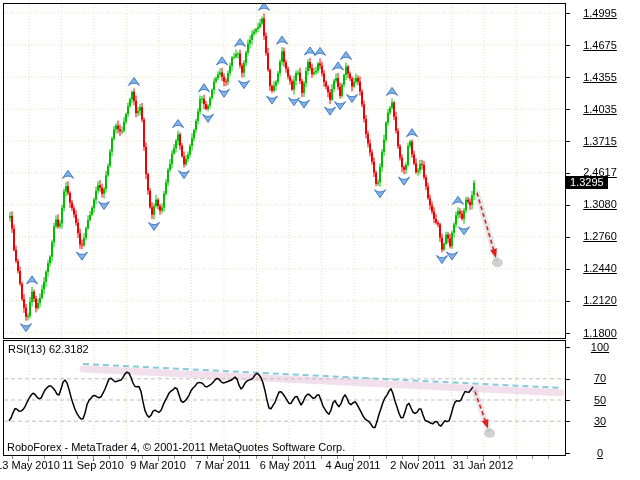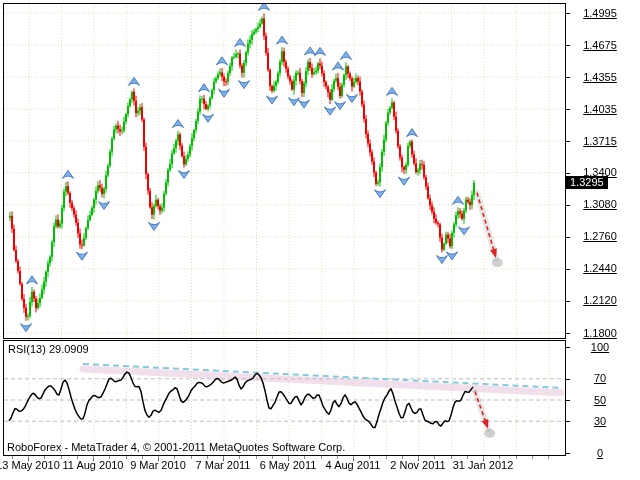--- a/index.html
+++ b/index.html
@@ -584,35 +584,35 @@
       <line x1="0" y1="80.2" x2="561" y2="80.2" stroke="#bdbdbd" stroke-width="1" stroke-dasharray="4,3"></line>
       <line x1="79" y1="27.96" x2="557" y2="51.81" stroke="rgba(222,170,205,0.38)" stroke-width="7" stroke-linecap="round"></line>
       <line x1="79" y1="22.96" x2="557" y2="46.81" stroke="#85c9dc" stroke-width="2" stroke-dasharray="6,4"></line>
       <polyline points="5,79.9 7,77.0 9,71.8 11,67.6 13,68.3 15,70.2 17,70.0 19,68.6 21,65.7 23,61.3 25,57.4 27,54.3 29,52.2 31,53.5 33,56.1 35,57.8 37,57.1 39,53.0 41,48.9 43,46.7 45,45.1 47,45.0 49,47.0 51,49.5 53,53.2 55,54.0 57,48.1 59,41.3 61,39.1 63,41.9 65,48.4 67,56.0 69,62.6 71,68.2 73,72.6 75,75.7 77,77.9 79,77.7 81,72.2 83,63.8 85,59.2 87,57.2 89,54.8 91,54.5 93,55.9 95,56.7 97,55.8 99,52.2 101,48.0 103,42.9 105,37.9 107,37.2 109,39.0 111,40.7 113,40.3 115,39.6 117,39.1 119,36.4 121,32.9 123,31.1 125,32.1 127,36.5 129,42.0 131,45.5 133,45.7 135,45.6 137,50.5 139,60.9 141,69.6 143,73.9 145,76.3 147,74.3 149,70.2 151,69.2 153,70.3 155,71.3 157,69.5 159,64.4 161,59.9 163,56.3 165,52.2 167,50.0 169,48.8 171,46.8 173,47.7 175,53.8 177,59.8 179,61.3 181,59.9 183,57.5 185,54.3 187,49.8 189,47.0 191,45.3 193,42.3 195,41.4 197,41.7 199,42.9 201,45.4 203,45.8 205,44.6 207,43.3 209,41.5 211,38.9 213,37.4 215,38.3 217,40.6 219,42.0 221,41.6 223,40.7 225,40.0 227,39.3 229,37.8 231,36.1 233,38.1 235,44.2 237,48.0 239,45.9 241,42.1 243,40.0 245,39.1 247,38.4 249,37.1 251,33.9 253,32.2 255,33.9 257,36.8 259,42.0 261,49.7 263,59.1 265,67.0 267,67.8 269,64.4 271,61.3 273,56.0 275,51.1 277,50.7 279,53.0 281,55.9 283,59.1 285,62.4 287,62.4 289,58.9 291,55.9 293,55.4 295,59.9 297,64.0 299,61.0 301,56.3 303,53.6 305,53.3 307,55.3 309,57.2 311,56.8 313,54.1 315,54.1 317,59.2 319,65.1 321,68.4 323,71.5 325,73.3 327,69.0 329,61.8 331,59.7 333,63.3 335,65.7 337,62.7 339,56.9 341,53.9 343,57.2 345,62.2 347,63.7 349,61.9 351,60.8 353,63.3 355,67.1 357,70.9 359,75.0 361,77.9 363,79.3 365,80.6 367,83.3 369,86.4 371,86.4 373,80.6 375,73.3 377,67.4 379,61.2 381,56.8 383,54.1 385,50.1 387,47.8 389,52.7 391,60.3 393,66.0 395,72.2 397,76.8 399,76.4 401,71.1 403,64.0 405,62.4 407,67.0 409,71.1 411,72.4 413,71.3 415,68.1 417,68.1 419,74.1 421,79.2 423,80.3 425,81.0 427,82.3 429,82.8 431,80.7 433,80.5 435,84.0 437,85.0 439,82.1 441,79.7 443,80.6 445,79.9 447,74.0 449,66.6 451,61.1 453,59.6 455,60.4 457,59.0 459,54.3 461,50.5 463,51.0 465,51.2 467,48.6 469,45.9" fill="none" stroke="#000" stroke-width="1.5" stroke-linejoin="round"></polyline>
       <line x1="471" y1="50.52" x2="484" y2="87.62" stroke="rgba(160,160,160,0.25)" stroke-width="6" stroke-linecap="round"></line>
       <ellipse cx="485.6534516413025" cy="92.3386966071018" rx="5.5" ry="4.5" fill="rgba(120,120,120,0.35)"></ellipse>
       <line x1="471" y1="50.52" x2="481.354477373916" y2="80.07008542863713" stroke="#e02020" stroke-width="1.6" stroke-dasharray="4,3"></line>
       <polygon points="484,87.62 477.7206994206842,80.28376225612854 484.32687467062675,77.96892995830501" fill="#e02020"></polygon>
     </svg>
 
-  <div id="rsi-label">RSI(13) 29.0909</div>
+  <div id="rsi-label">RSI(13) 62.3182</div>
   <div id="copyright">RoboForex - MetaTrader 4, © 2001-2011 MetaQuotes Software Corp.</div>
 
   <div id="price-axis">
       <div class="axis-label" style="top: 6.5px;">1.4995</div>
       <div class="axis-tick" style="top: 13px;"></div>
       <div class="axis-label" style="top: 38.5501px;">1.4675</div>
       <div class="axis-tick" style="top: 45.0501px;"></div>
       <div class="axis-label" style="top: 70.6002px;">1.4355</div>
       <div class="axis-tick" style="top: 77.1002px;"></div>
       <div class="axis-label" style="top: 102.65px;">1.4035</div>
       <div class="axis-tick" style="top: 109.15px;"></div>
       <div class="axis-label" style="top: 134.7px;">1.3715</div>
       <div class="axis-tick" style="top: 141.2px;"></div>
-      <div class="axis-label" style="top: 166.25px;">1.3400</div>
+      <div class="axis-label" style="top: 166.25px;">2.4617</div>
       <div class="axis-tick" style="top: 172.75px;"></div>
       <div class="axis-label" style="top: 198.3px;">1.3080</div>
       <div class="axis-tick" style="top: 204.8px;"></div>
       <div class="axis-label" style="top: 230.35px;">1.2760</div>
       <div class="axis-tick" style="top: 236.85px;"></div>
       <div class="axis-label" style="top: 262.4px;">1.2440</div>
       <div class="axis-tick" style="top: 268.9px;"></div>
       <div class="axis-label" style="top: 294.45px;">1.2120</div>
       <div class="axis-tick" style="top: 300.95px;"></div>
       <div class="axis-label" style="top: 326.5px;">1.1800</div>
@@ -627,21 +627,21 @@
       <div class="axis-label" style="top: 393.5px;">50</div>
       <div class="axis-tick" style="top: 400px;"></div>
       <div class="axis-label" style="top: 414.7px;">30</div>
       <div class="axis-tick" style="top: 421.2px;"></div>
       <div class="axis-label" style="top: 446.5px;">0</div>
       <div class="axis-tick" style="top: 453px;"></div>
     </div>
   <div id="time-axis">
       <div class="time-label" style="left: 28px;">13 May 2010</div>
       <div class="time-tick" style="left: 28px; height: 5px;"></div>
-      <div class="time-label" style="left: 93px;">11 Aug 2010</div>
+      <div class="time-label" style="left: 93px;">11 Sep 2010</div>
       <div class="time-tick" style="left: 93px; height: 5px;"></div>
       <div class="time-label" style="left: 158px;">9 Mar 2010</div>
       <div class="time-tick" style="left: 158px; height: 5px;"></div>
       <div class="time-label" style="left: 223px;">7 Mar 2011</div>
       <div class="time-tick" style="left: 223px; height: 5px;"></div>
       <div class="time-label" style="left: 288px;">6 May 2011</div>
       <div class="time-tick" style="left: 288px; height: 5px;"></div>
       <div class="time-label" style="left: 353px; text-align: right;">4 Aug 2011</div>
       <div class="time-tick" style="left: 353px; height: 5px;"></div>
       <div class="time-label" style="left: 418px;">2 Nov 2011</div>

